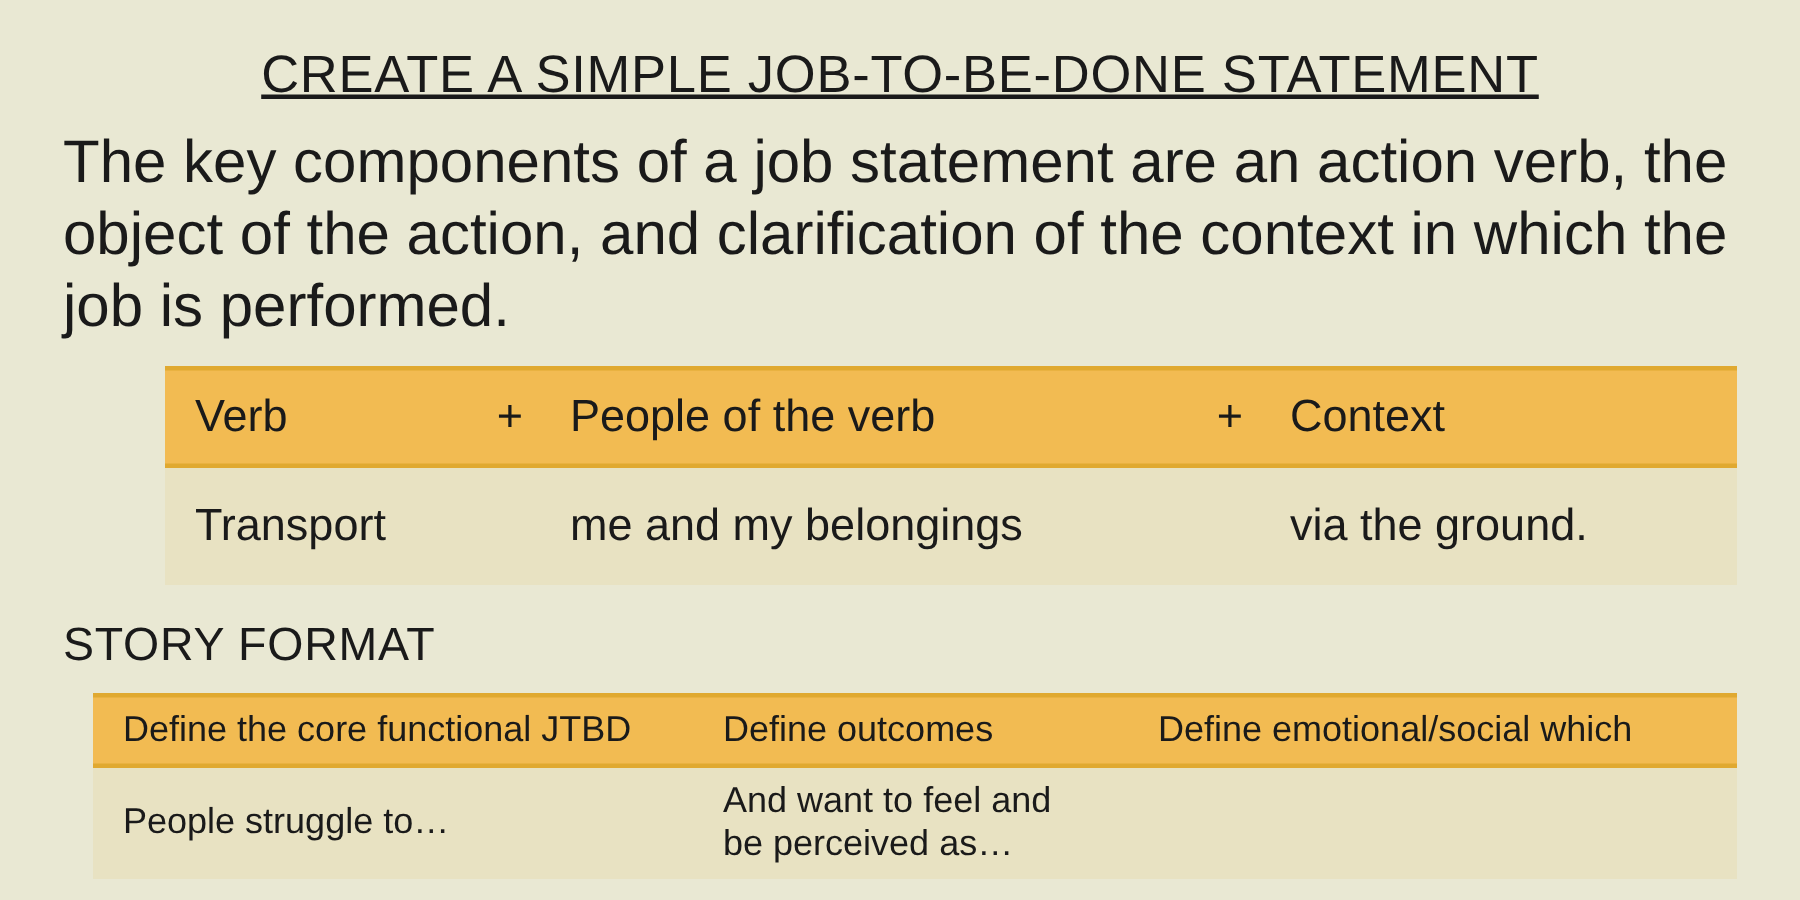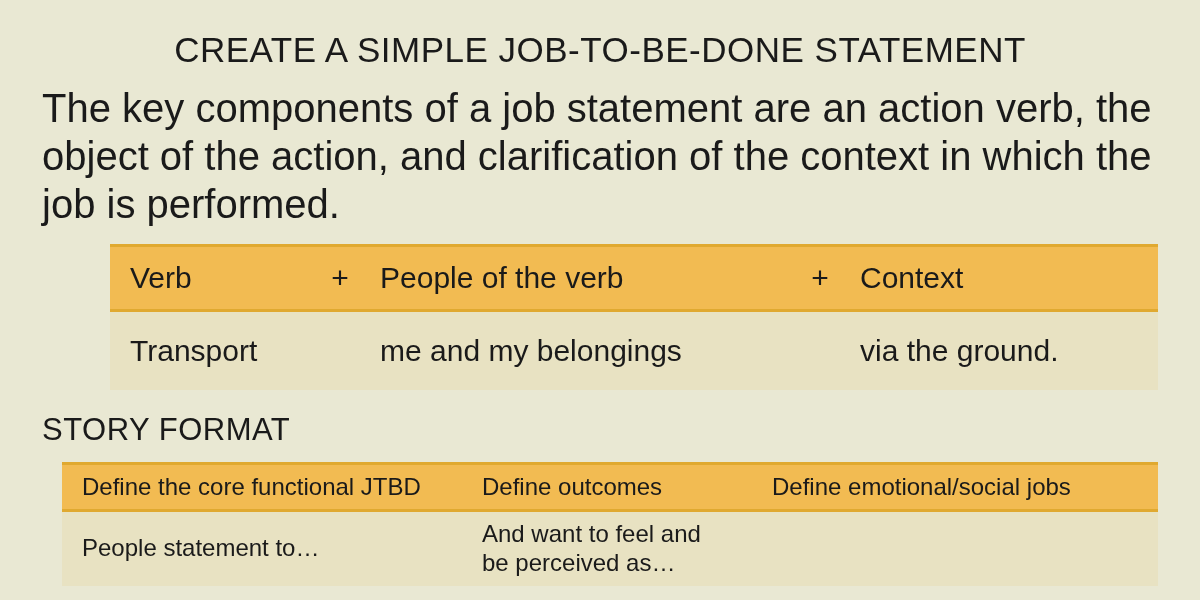--- a/index.html
+++ b/index.html
@@ -11,20 +11,21 @@
     color: #1a1a1a;
     padding: 30px 42px 20px 42px;
   }
   .title {
     text-align: center;
     font-size: 35px;
     font-weight: 500;
     letter-spacing: 0.5px;
     font-stretch: condensed;
     margin-bottom: 14px;
+    text-decoration: underline;
   }
   .lead {
     font-size: 40px;
     line-height: 1.2;
     font-weight: 400;
     margin-bottom: 16px;
   }
   .table1 {
     margin-left: 20px;
     margin-right: 0;
@@ -98,20 +99,20 @@
     <div class="cell">via the ground.</div>
   </div>
 </div>
 
 <div class="section-title">STORY FORMAT</div>
 
 <div class="table2">
   <div class="row hdr">
     <div class="cell">Define the core functional JTBD</div>
     <div class="cell">Define outcomes</div>
-    <div class="cell">Define emotional/social jobs</div>
+    <div class="cell">Define emotional/social which</div>
   </div>
   <div class="row body">
-    <div class="cell">People statement to…</div>
+    <div class="cell">People struggle to…</div>
     <div class="cell">And want to feel and
 be perceived as…</div>
   </div>
 </div>
 
 </body></html>

